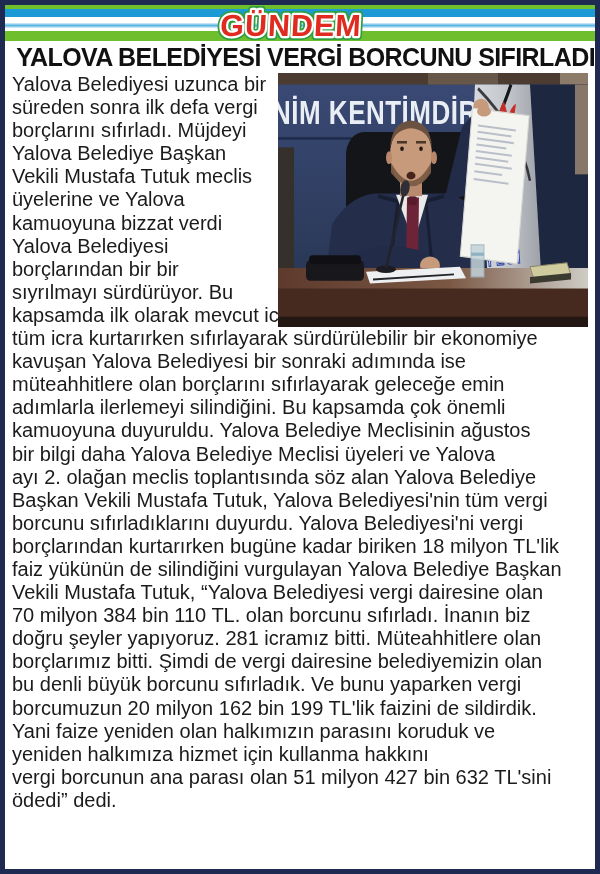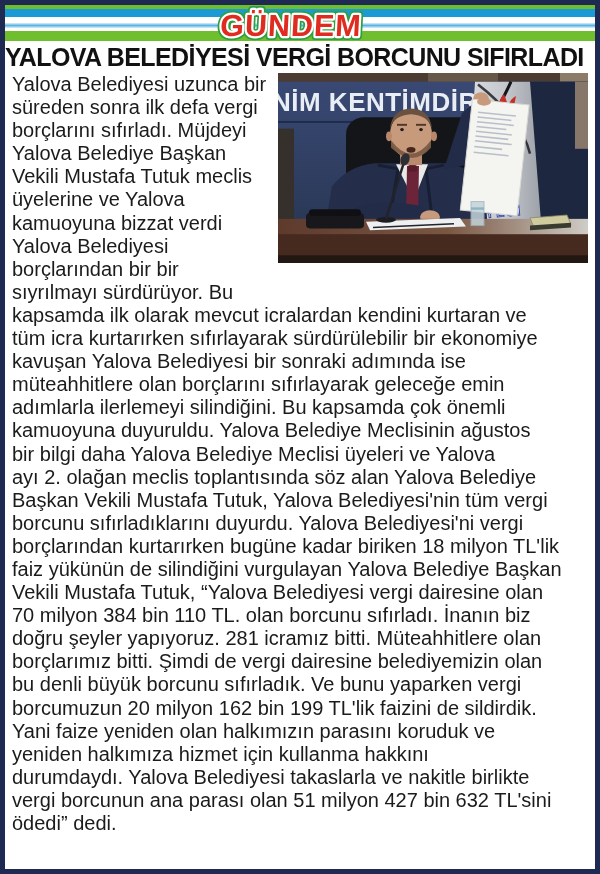--- a/index.html
+++ b/index.html
@@ -18,32 +18,32 @@
   .s-blueline{height:5px;background:linear-gradient(#dff0fa,#57b4e0,#dff0fa);}
   .s-white2{height:3px;background:#ffffff;}
   .s-green{height:10px;background:#6fbe2e;}
   .banner-title-svg{position:absolute;left:0;top:-2px;width:100%;height:42px;}
   .banner-title-svg text{
     font-family:"Liberation Sans","DejaVu Sans",sans-serif;
     font-weight:bold;font-size:31px;letter-spacing:1px;
   }
   
   .headline{
-    height:32px;line-height:33px;text-align:left;
+    height:32px;line-height:33px;text-align:right;
     font-weight:bold;font-size:25px;letter-spacing:-0.6px;
     color:#111;white-space:nowrap;
   }
   
   .article{position:relative;margin:0 7px;color:#1b1b1b;}
   .line{
     height:23.1px;line-height:23.1px;font-size:20px;
     white-space:nowrap;overflow:visible;
   }
   .photo{
-    position:absolute;top:0;left:266px;width:310px;height:190px;
+    position:absolute;top:0;left:266px;width:310px;height:254px;
     background:#2c3b60;
   }
   .photo svg{display:block;width:100%;height:100%;}
   .wall-text{
     font-family:"Liberation Sans","DejaVu Sans",sans-serif;
     font-weight:bold;font-size:26px;letter-spacing:0.5px;fill:#e9edf4;
   }
   .flag-text{
     font-family:"Liberation Sans","DejaVu Sans",sans-serif;
     font-weight:bold;font-size:12px;letter-spacing:2.5px;
@@ -213,19 +213,18 @@
         <div class="line">borçlarından kurtarırken bugüne kadar biriken 18 milyon TL'lik</div>
         <div class="line">faiz yükünün de silindiğini vurgulayan Yalova Belediye Başkan</div>
         <div class="line">Vekili Mustafa Tutuk,  “Yalova Belediyesi vergi dairesine olan</div>
         <div class="line">70 milyon 384 bin 110 TL. olan borcunu sıfırladı. İnanın biz</div>
         <div class="line">doğru şeyler yapıyoruz. 281 icramız bitti. Müteahhitlere olan</div>
         <div class="line">borçlarımız bitti. Şimdi de vergi dairesine belediyemizin olan</div>
         <div class="line">bu denli büyük borcunu sıfırladık. Ve bunu yaparken vergi</div>
         <div class="line">borcumuzun 20 milyon 162 bin 199 TL'lik faizini de sildirdik.</div>
         <div class="line">Yani faize yeniden olan halkımızın parasını koruduk ve</div>
         <div class="line">yeniden halkımıza hizmet için kullanma hakkını</div>
-        <div class="line">durumdaydı. Yalova Belediyesi takaslarla ve nakitle birlikte</div>
         <div class="line">vergi borcunun ana parası olan 51 milyon 427 bin 632 TL'sini</div>
         <div class="line">ödedi” dedi.</div>
       </div>
 
   </div>
 </div>
 
 </body></html>

